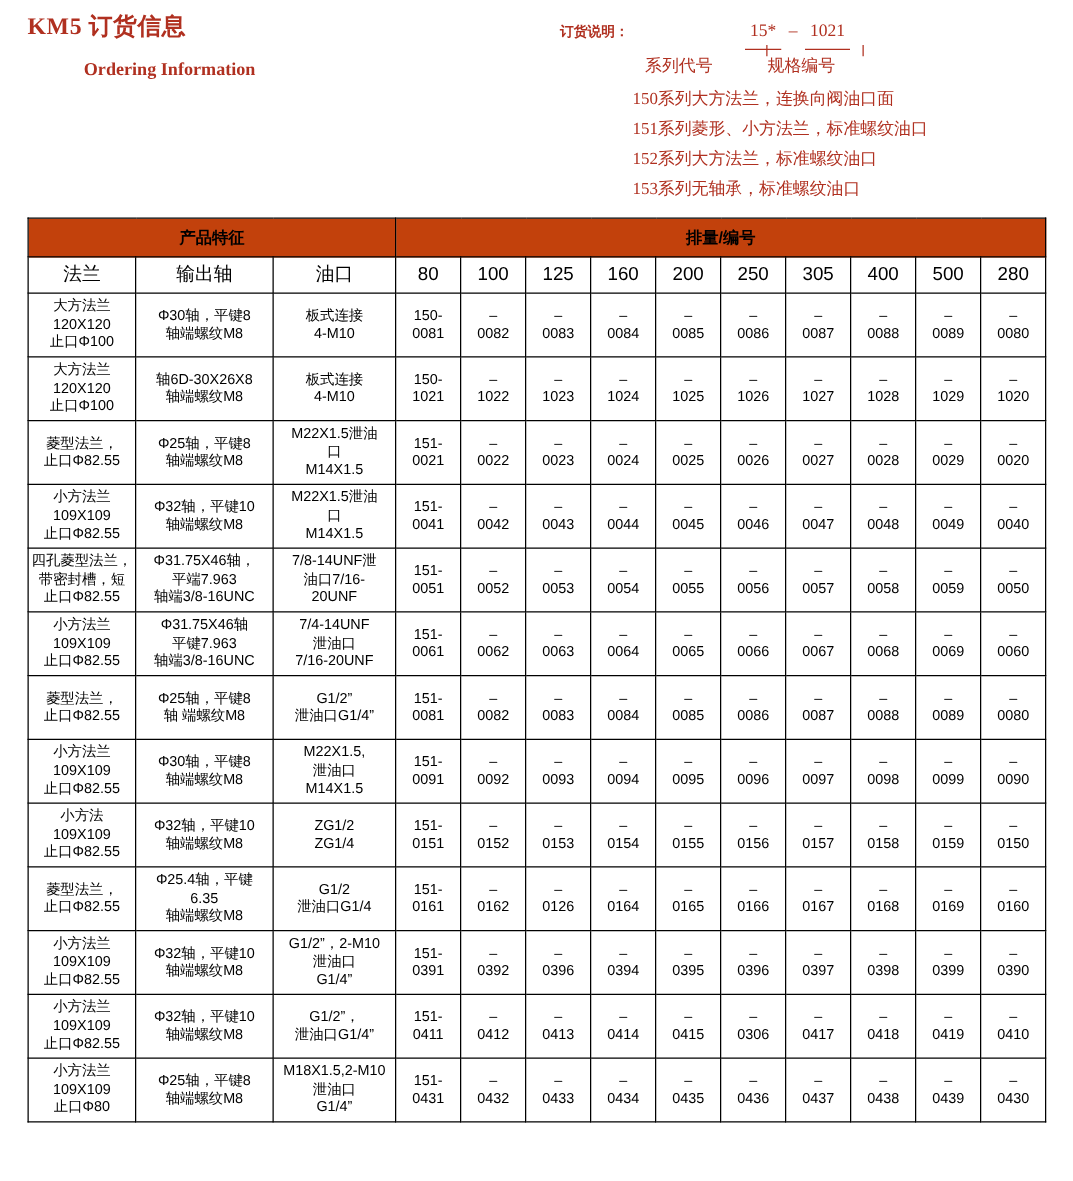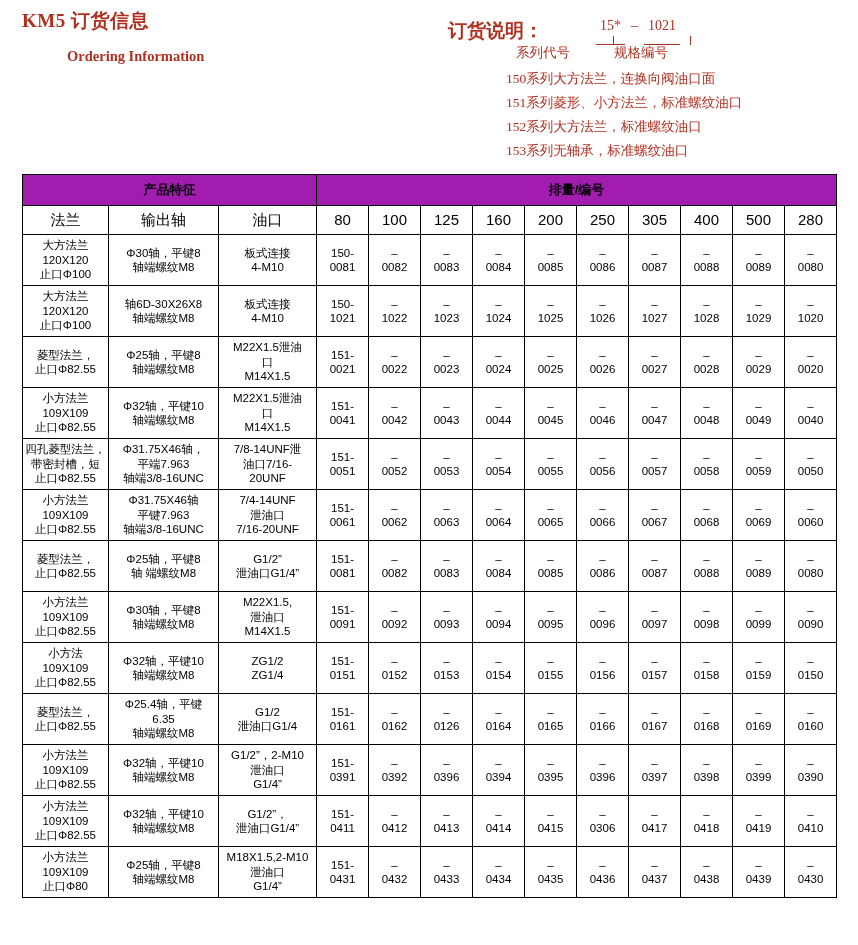--- a/index.html
+++ b/index.html
@@ -42,38 +42,38 @@
     top: 48px;
     font-size: 14.5px;
     font-weight: bold;
     color: #b03020;
     font-family: "Liberation Serif", "DejaVu Serif", serif;
   }
   .order-note-label {
     position: absolute;
     left: 448px;
     top: 18px;
-    font-size: 19px;
+    font-size: 11px;
     color: #b03020;
     font-weight: bold;
     font-family: "Liberation Serif", "DejaVu Serif", serif;
   }
   .code-sample {
     position: absolute;
     left: 596px;
     top: 18px;
     font-size: 14px;
     color: #b03020;
     font-family: "Liberation Serif", "DejaVu Serif", serif;
     white-space: nowrap;
   }
   .code-sample .part {
     display: inline-block;
     border-bottom: 1px solid #b03020;
-    padding: 0 4px 10px 4px;
+    padding: 0 4px 5px 4px;
   }
   .code-sample .dash {
     display: inline-block;
     padding: 0 6px;
   }
   .code-legend {
     position: absolute;
     left: 516px;
     top: 44px;
     font-size: 13.5px;
@@ -118,21 +118,21 @@
   table.spec th, table.spec td {
     border: 1px solid #000;
     text-align: center;
     vertical-align: middle;
     font-size: 11.5px;
     line-height: 1.25;
     padding: 2px 1px;
     font-family: "Liberation Sans", "DejaVu Sans", sans-serif;
   }
   table.spec thead th.group {
-    background: #a21caf;
+    background: #c2410c;
     font-size: 13px;
     font-weight: bold;
     height: 26px;
   }
   table.spec thead th.sub {
     height: 24px;
     font-size: 15px;
     font-weight: normal;
   }
   td.feat {

